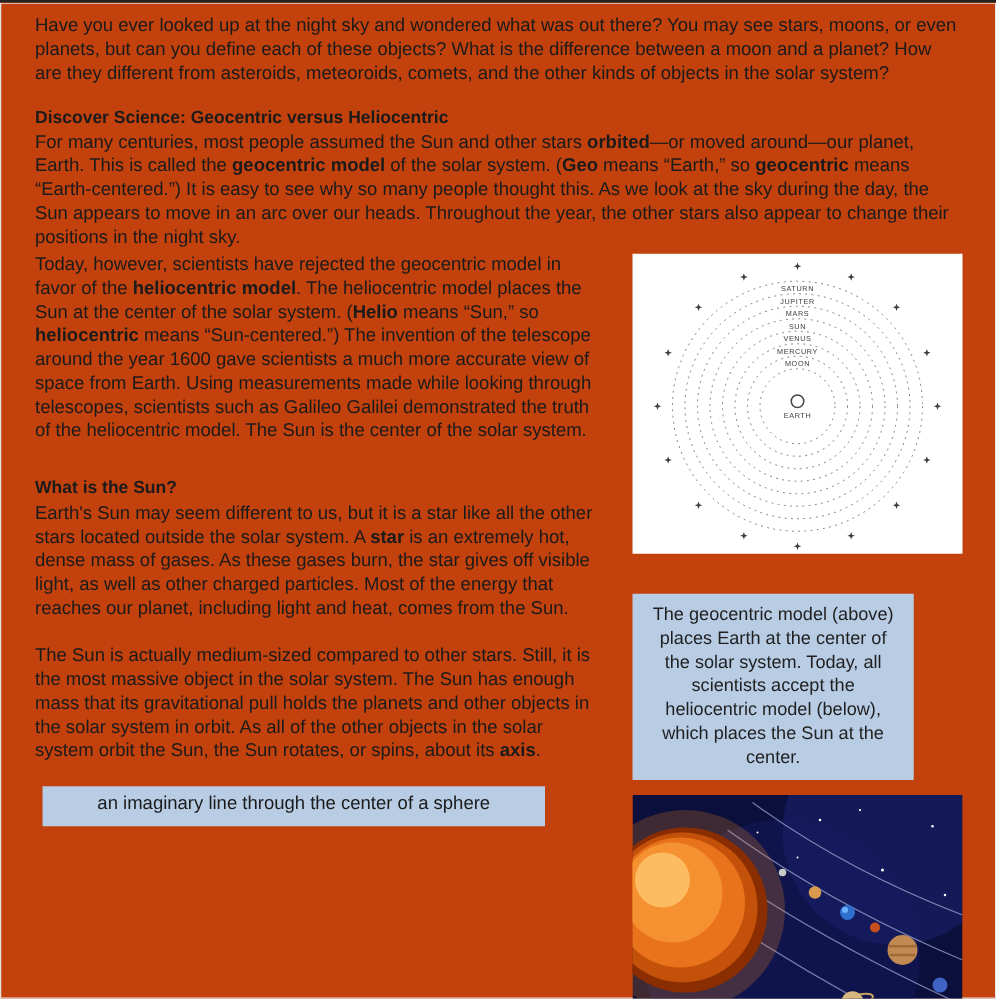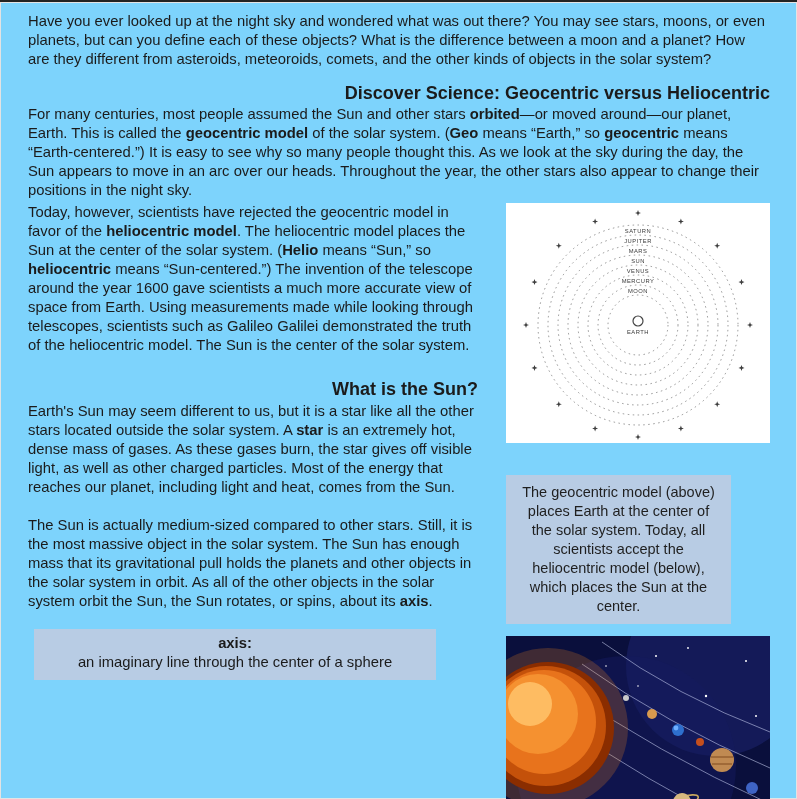--- a/index.html
+++ b/index.html
@@ -2,29 +2,29 @@
 <html><head>
 <meta charset="utf-8">
 <style>
   html,body { margin:0; padding:0; background:#ffffff; }
   .page {
     position:relative;
     width:797px; height:799px;
     box-sizing:border-box;
     padding:8px 27px 0 28px;
     overflow:hidden;
-    background:#7dd3fc;
+    background:#c2410c;
     border-top:2px solid #232323;
     box-shadow: inset 0 0 0 1px #e3e3e3;
     font-family:"Liberation Sans","DejaVu Sans",sans-serif;
     font-size:14.8px; line-height:19px; color:#1b1b1b;
   }
   .para { margin:0; }
   .intro { margin-top:2px; }
-  .heading { font-size:18px; font-weight:700; margin:15px 0 2px 0;text-align:right; }
+  .heading { font-size:14px; font-weight:700; margin:15px 0 2px 0; }
   .two-col { display:grid; grid-template-columns:1fr 264px; column-gap:28px; margin-top:3px; }
   .col-left, .col-right { min-width:0; }
   .col-left .heading { margin:25px 0 3px 0; }
   .p2 { margin-top:19px; }
   .axis-box {
     margin:18px 0 0 6px; width:402px; box-sizing:border-box;
     background:#b8cce4; padding:5px 10px 8px 10px; text-align:center;
   }
   .axis-term { font-weight:700; }
   .diagram { width:264px; height:240px; background:#ffffff; }
@@ -54,21 +54,20 @@
   <div class="two-col">
 
     <div class="col-left">
       <p class="para"><span>Today, however, scientists have rejected the geocentric model in favor of the </span><b>heliocentric model</b><span>. The heliocentric model places the Sun at the center of the solar system. (</span><b>Helio</b><span> means “Sun,” so </span><b>heliocentric</b><span> means “Sun-centered.”) The invention of the telescope around the year 1600 gave scientists a much more accurate view of space from Earth. Using measurements made while looking through telescopes, scientists such as Galileo Galilei demonstrated the truth of the heliocentric model. The Sun is the center of the solar system.</span></p>
 
       <h3 class="heading">What is the Sun?</h3>
       <p class="para"><span>Earth's Sun may seem different to us, but it is a star like all the other stars located outside the solar system. A </span><b>star</b><span> is an extremely hot, dense mass of gases. As these gases burn, the star gives off visible light, as well as other charged particles. Most of the energy that reaches our planet, including light and heat, comes from the Sun.</span></p>
       <p class="para p2"><span>The Sun is actually medium-sized compared to other stars. Still, it is the most massive object in the solar system. The Sun has enough mass that its gravitational pull holds the planets and other objects in the solar system in orbit. As all of the other objects in the solar system orbit the Sun, the Sun rotates, or spins, about its </span><b>axis</b><span>.</span></p>
 
       <div class="axis-box">
-        <div class="axis-term">axis:</div>
         <div class="axis-def">an imaginary line through the center of a sphere</div>
       </div>
     </div>
 
     <div class="col-right">
 
       <div class="diagram">
         <svg width="264" height="240" viewBox="0 0 264 240">
           <g>
             <circle class="orbit-ring" cx="132" cy="122" r="100"></circle>

